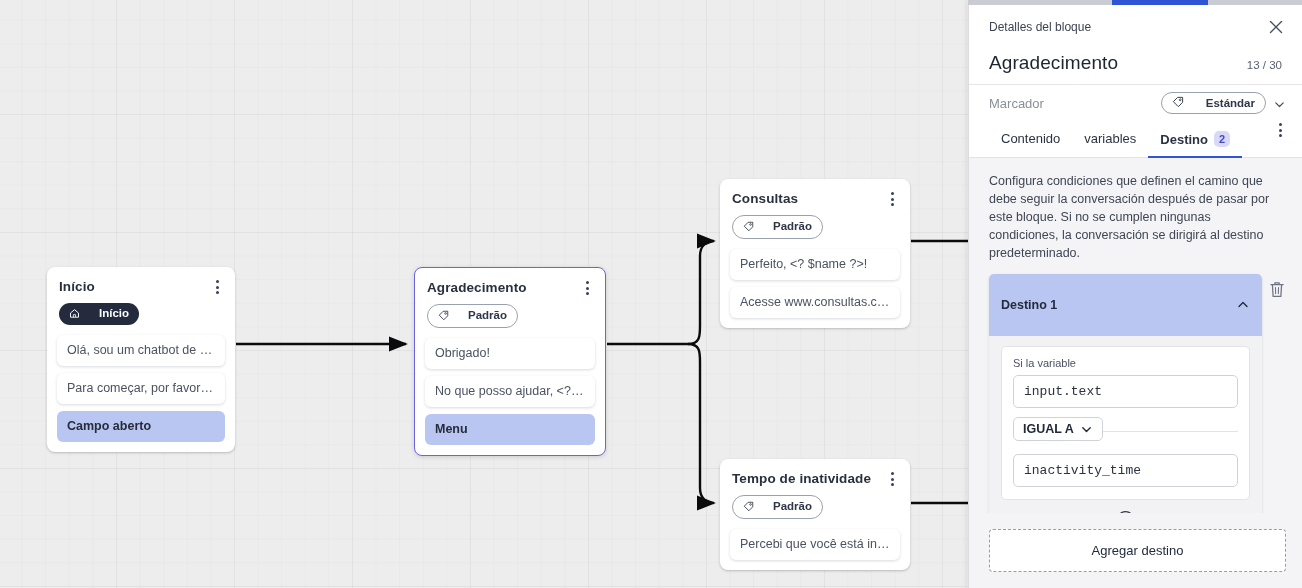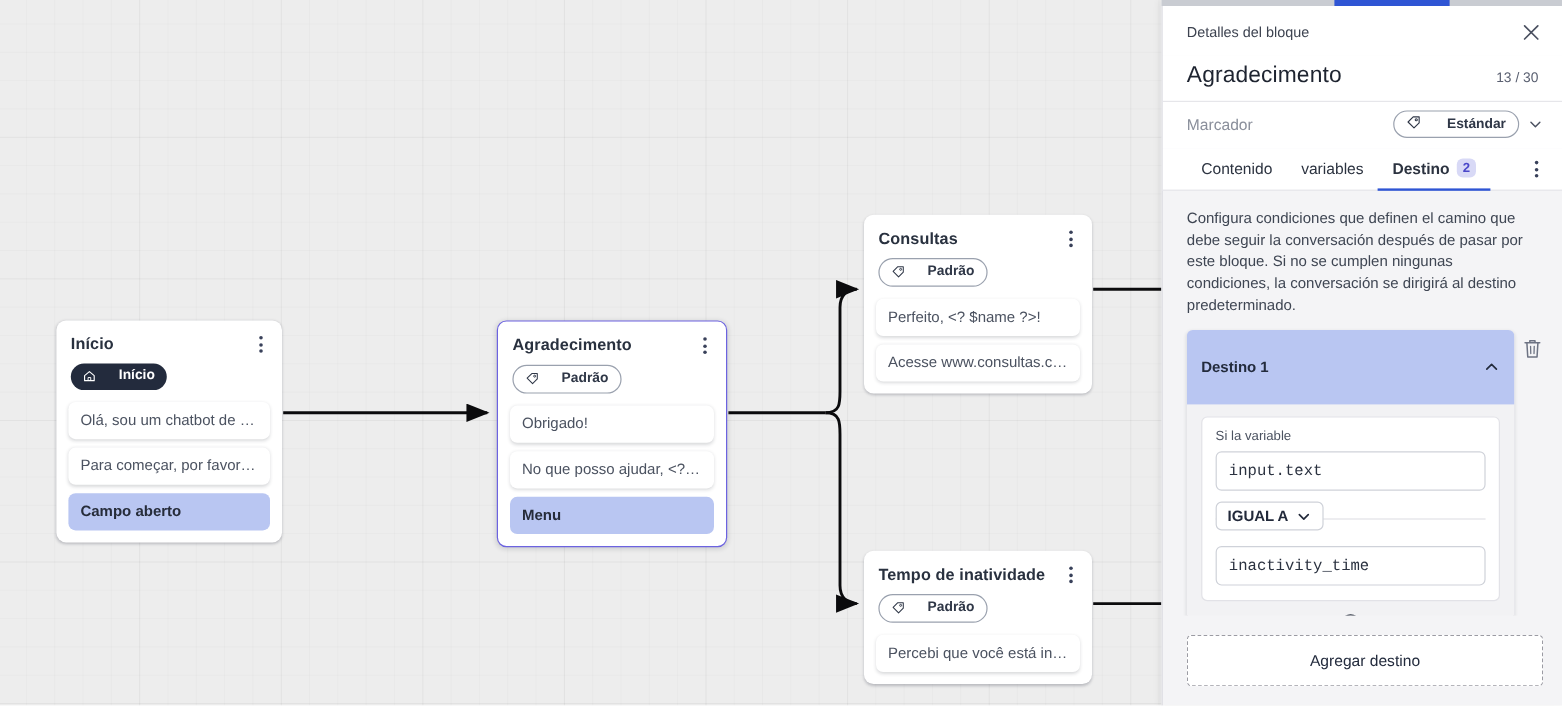--- a/index.html
+++ b/index.html
@@ -113,21 +113,21 @@
   .marcador-right { display: flex; align-items: center; gap: 7px; }
   .chip {
     display: inline-flex; align-items: center; gap: 22px;
     border: 1px solid #9aa1ae; border-radius: 999px;
     padding: 3px 10px; font-size: 11.5px; font-weight: 700; color: #2f3747;
     background: #fff;
   }
   .chev { width: 13px; height: 13px; }
 
   .tabs {
-    background: #ffffff; display: flex; align-items: center;
+    background: #ffffff; display: flex; align-items: flex-start;
     padding: 0 12px 0 20px; border-bottom: 1px solid #e3e3e8;
     position: relative;
   }
   .tab {
     font-size: 13px; color: #2c3340; padding: 8px 12px 9px 12px;
     cursor: pointer; display: flex; align-items: center; gap: 6px;
     border-bottom: 2.5px solid transparent; margin-bottom: -1px;
   }
   .tab.active { font-weight: 700; border-bottom-color: #2f55d4; }
   .tab-badge {

